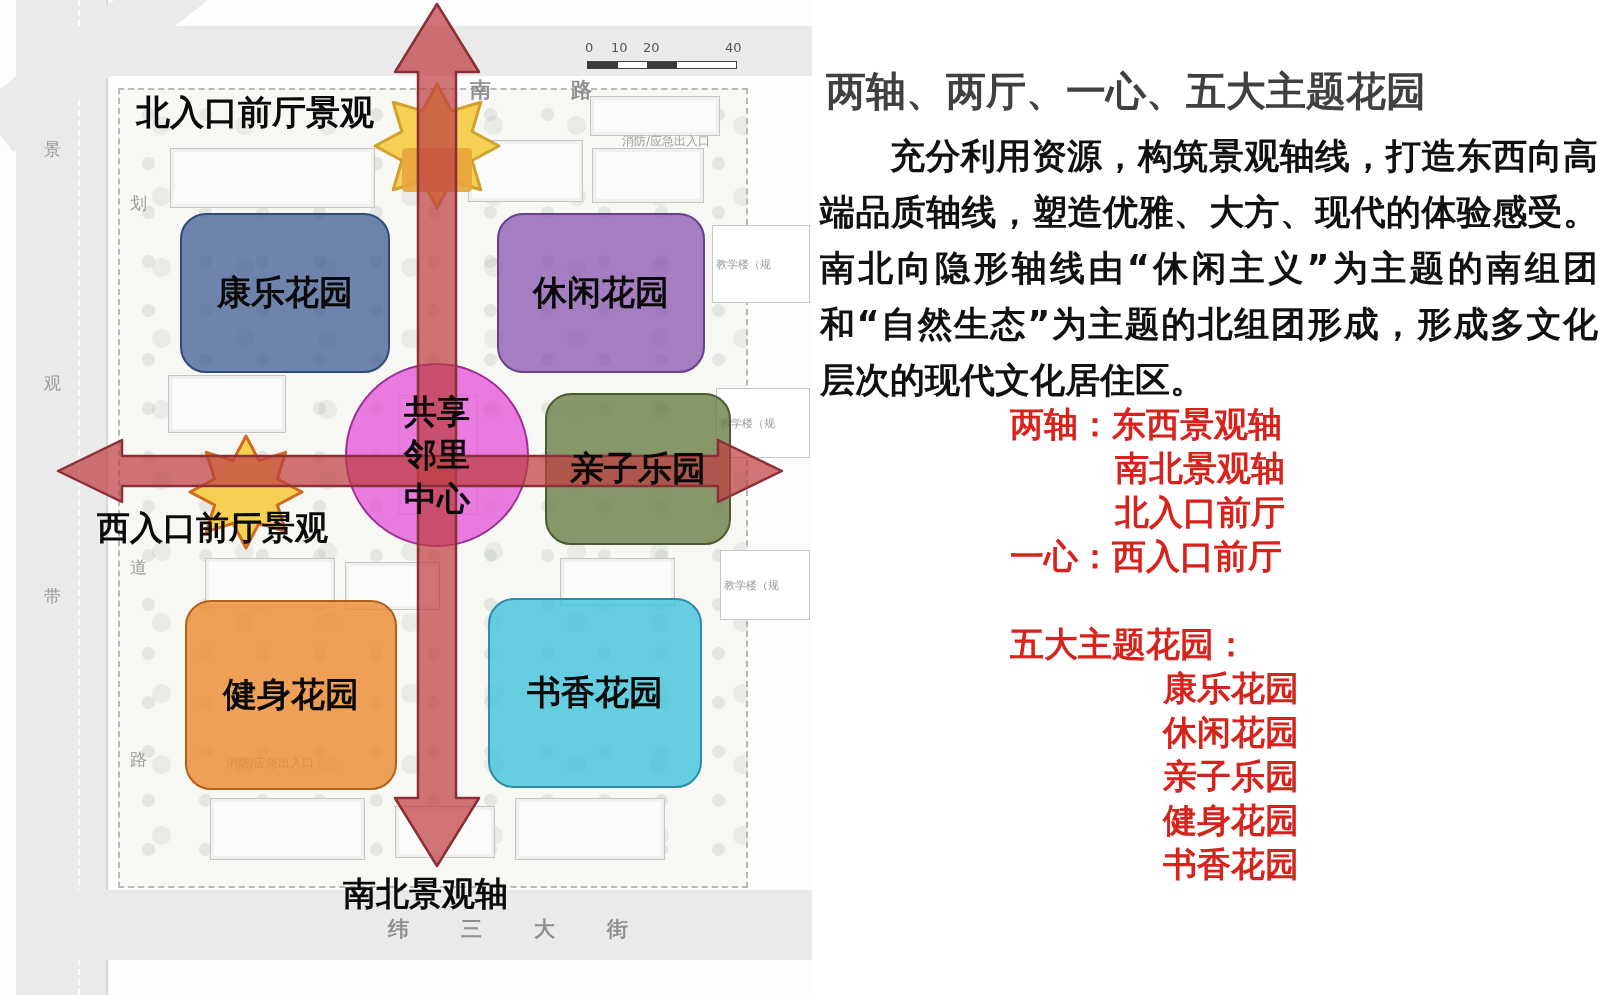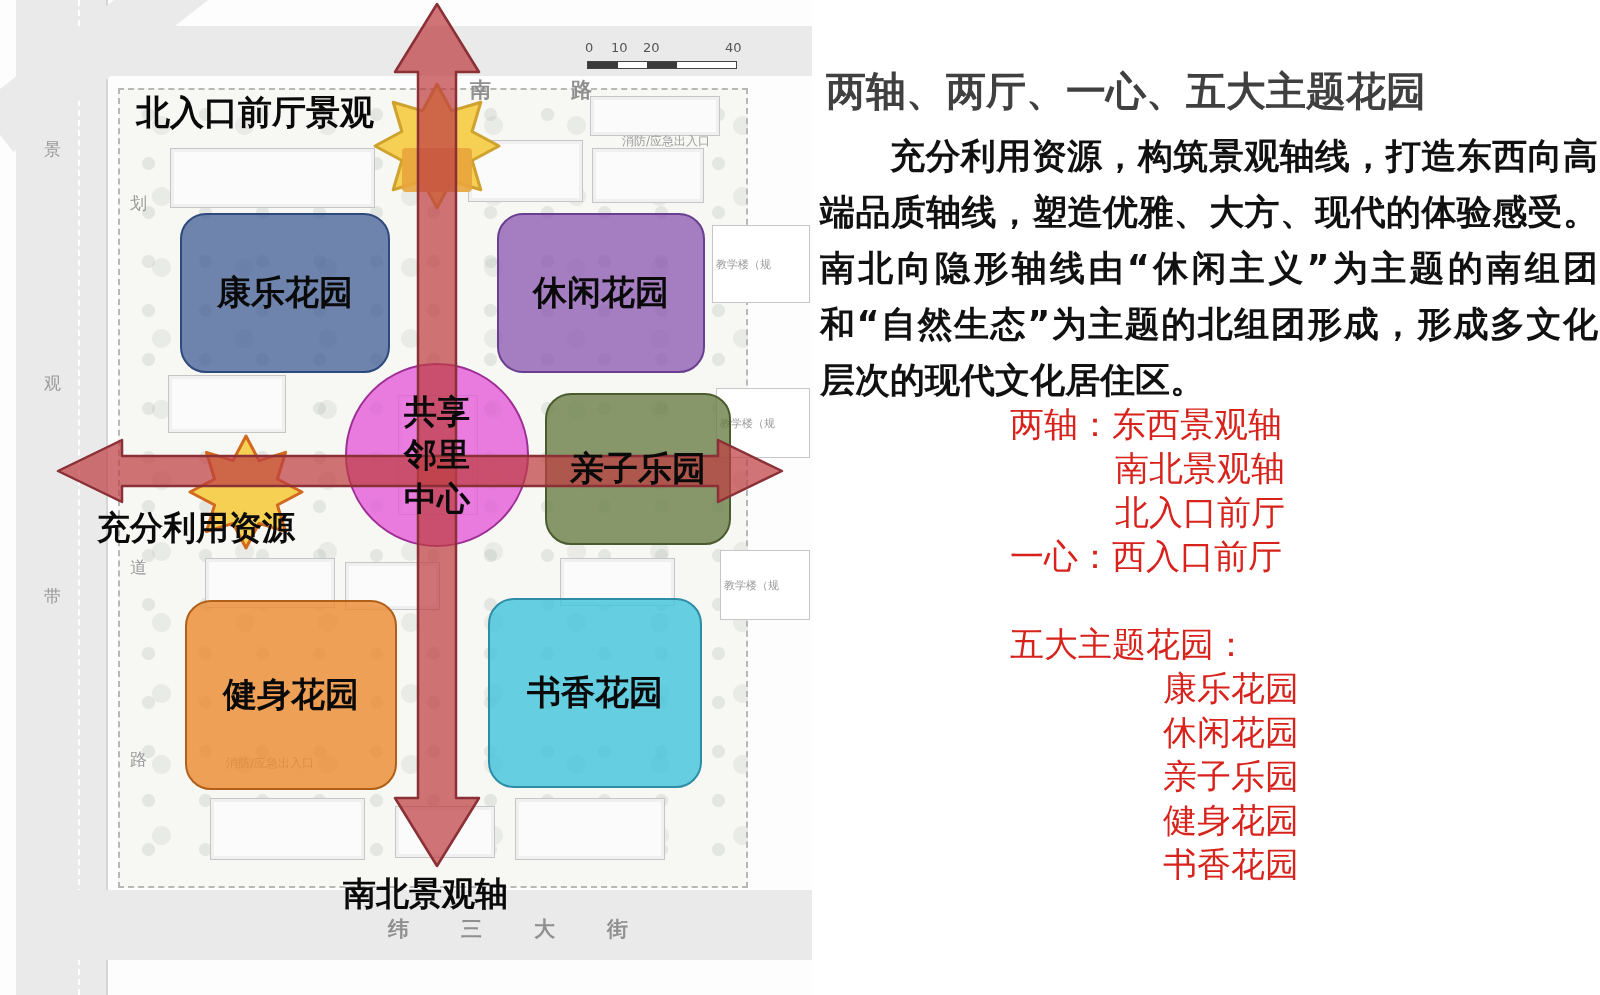--- a/index.html
+++ b/index.html
@@ -61,21 +61,21 @@
   .center-label { position:absolute; left:345px; top:363px; width:184px; height:184px;
     display:flex; flex-direction:column; align-items:center; justify-content:center;
     font-weight:bold; color:#0a0a0a; font-size:33px; line-height:1.32; z-index:5; }
 
   
   .panel { position:absolute; left:818px; top:0; width:782px; height:995px; background:#fff; }
   .panel-title { position:absolute; left:8px; top:64px; font-size:40px; font-weight:bold; color:#404040; white-space:nowrap; }
   .panel-para { position:absolute; left:2px; top:128px; width:778px; font-size:35px; line-height:56px;
     font-weight:bold; color:#111; text-indent:2em; text-align:justify; }
   .panel-list { position:absolute; left:192px; top:402px; font-size:34px; line-height:44px;
-    font-weight:normal; color:#d8231d; }
+    font-weight:bold; color:#d8231d; }
   .line { white-space:nowrap; }
   .ind-1 { padding-left:105px; }
   .ind-2 { padding-left:153px; }
   .spacer { height:44px; }
 </style>
 </head>
 <body>
 
 <div class="stage">
 
@@ -142,21 +142,21 @@
 
     <svg class="overlay-svg" viewBox="0 0 812 995">
       <polygon points="437,84 451.5,110.9 480.8,102.2 472.1,131.5 499,146 472.1,160.5 480.8,189.8 451.5,181.1 437,208 422.5,181.1 393.2,189.8 401.9,160.5 375,146 401.9,131.5 393.2,102.2 422.5,110.9" stroke-width="3" stroke-linejoin="round" fill="#f6d052" stroke="#cfa12e"></polygon>
       <rect x="402" y="148" width="70" height="44" rx="4" opacity="0.9" fill="#e8a43c"></rect>
       <polygon points="246,436 259,460.6 285.6,452.4 277.4,479 302,492 277.4,505 285.6,531.6 259,523.4 246,548 233,523.4 206.4,531.6 214.6,505 190,492 214.6,479 206.4,452.4 233,460.6" stroke-width="3" stroke-linejoin="round" fill="#f6d052" stroke="#d2691e"></polygon>
       <polygon points="437,4 479,72 456,72 456,798 479,798 437,866 395,798 418,798 418,72 395,72" stroke-width="2.5" stroke-linejoin="round" fill="rgba(190,62,66,0.72)" stroke="#8a3036"></polygon>
       <polygon points="58,471 122,440 122,456 718,456 718,440 782,471 718,502 718,486 122,486 122,502" stroke-width="2.5" stroke-linejoin="round" fill="rgba(190,62,66,0.72)" stroke="#8a3036"></polygon>
     </svg>
 
     <div class="map-label lbl-north">北入口前厅景观</div>
-    <div class="map-label lbl-west">充分利用资源</div>
+    <div class="map-label lbl-west">西入口前厅景观</div>
     <div class="map-label lbl-ns">南北景观轴</div>
 
     <div class="glabel gl-0">康乐花园</div>
     <div class="glabel gl-1">休闲花园</div>
     <div class="glabel gl-2">亲子乐园</div>
     <div class="glabel gl-3">健身花园</div>
     <div class="glabel gl-4">书香花园</div>
 
     <div class="center-label">
       <span>共享</span>

